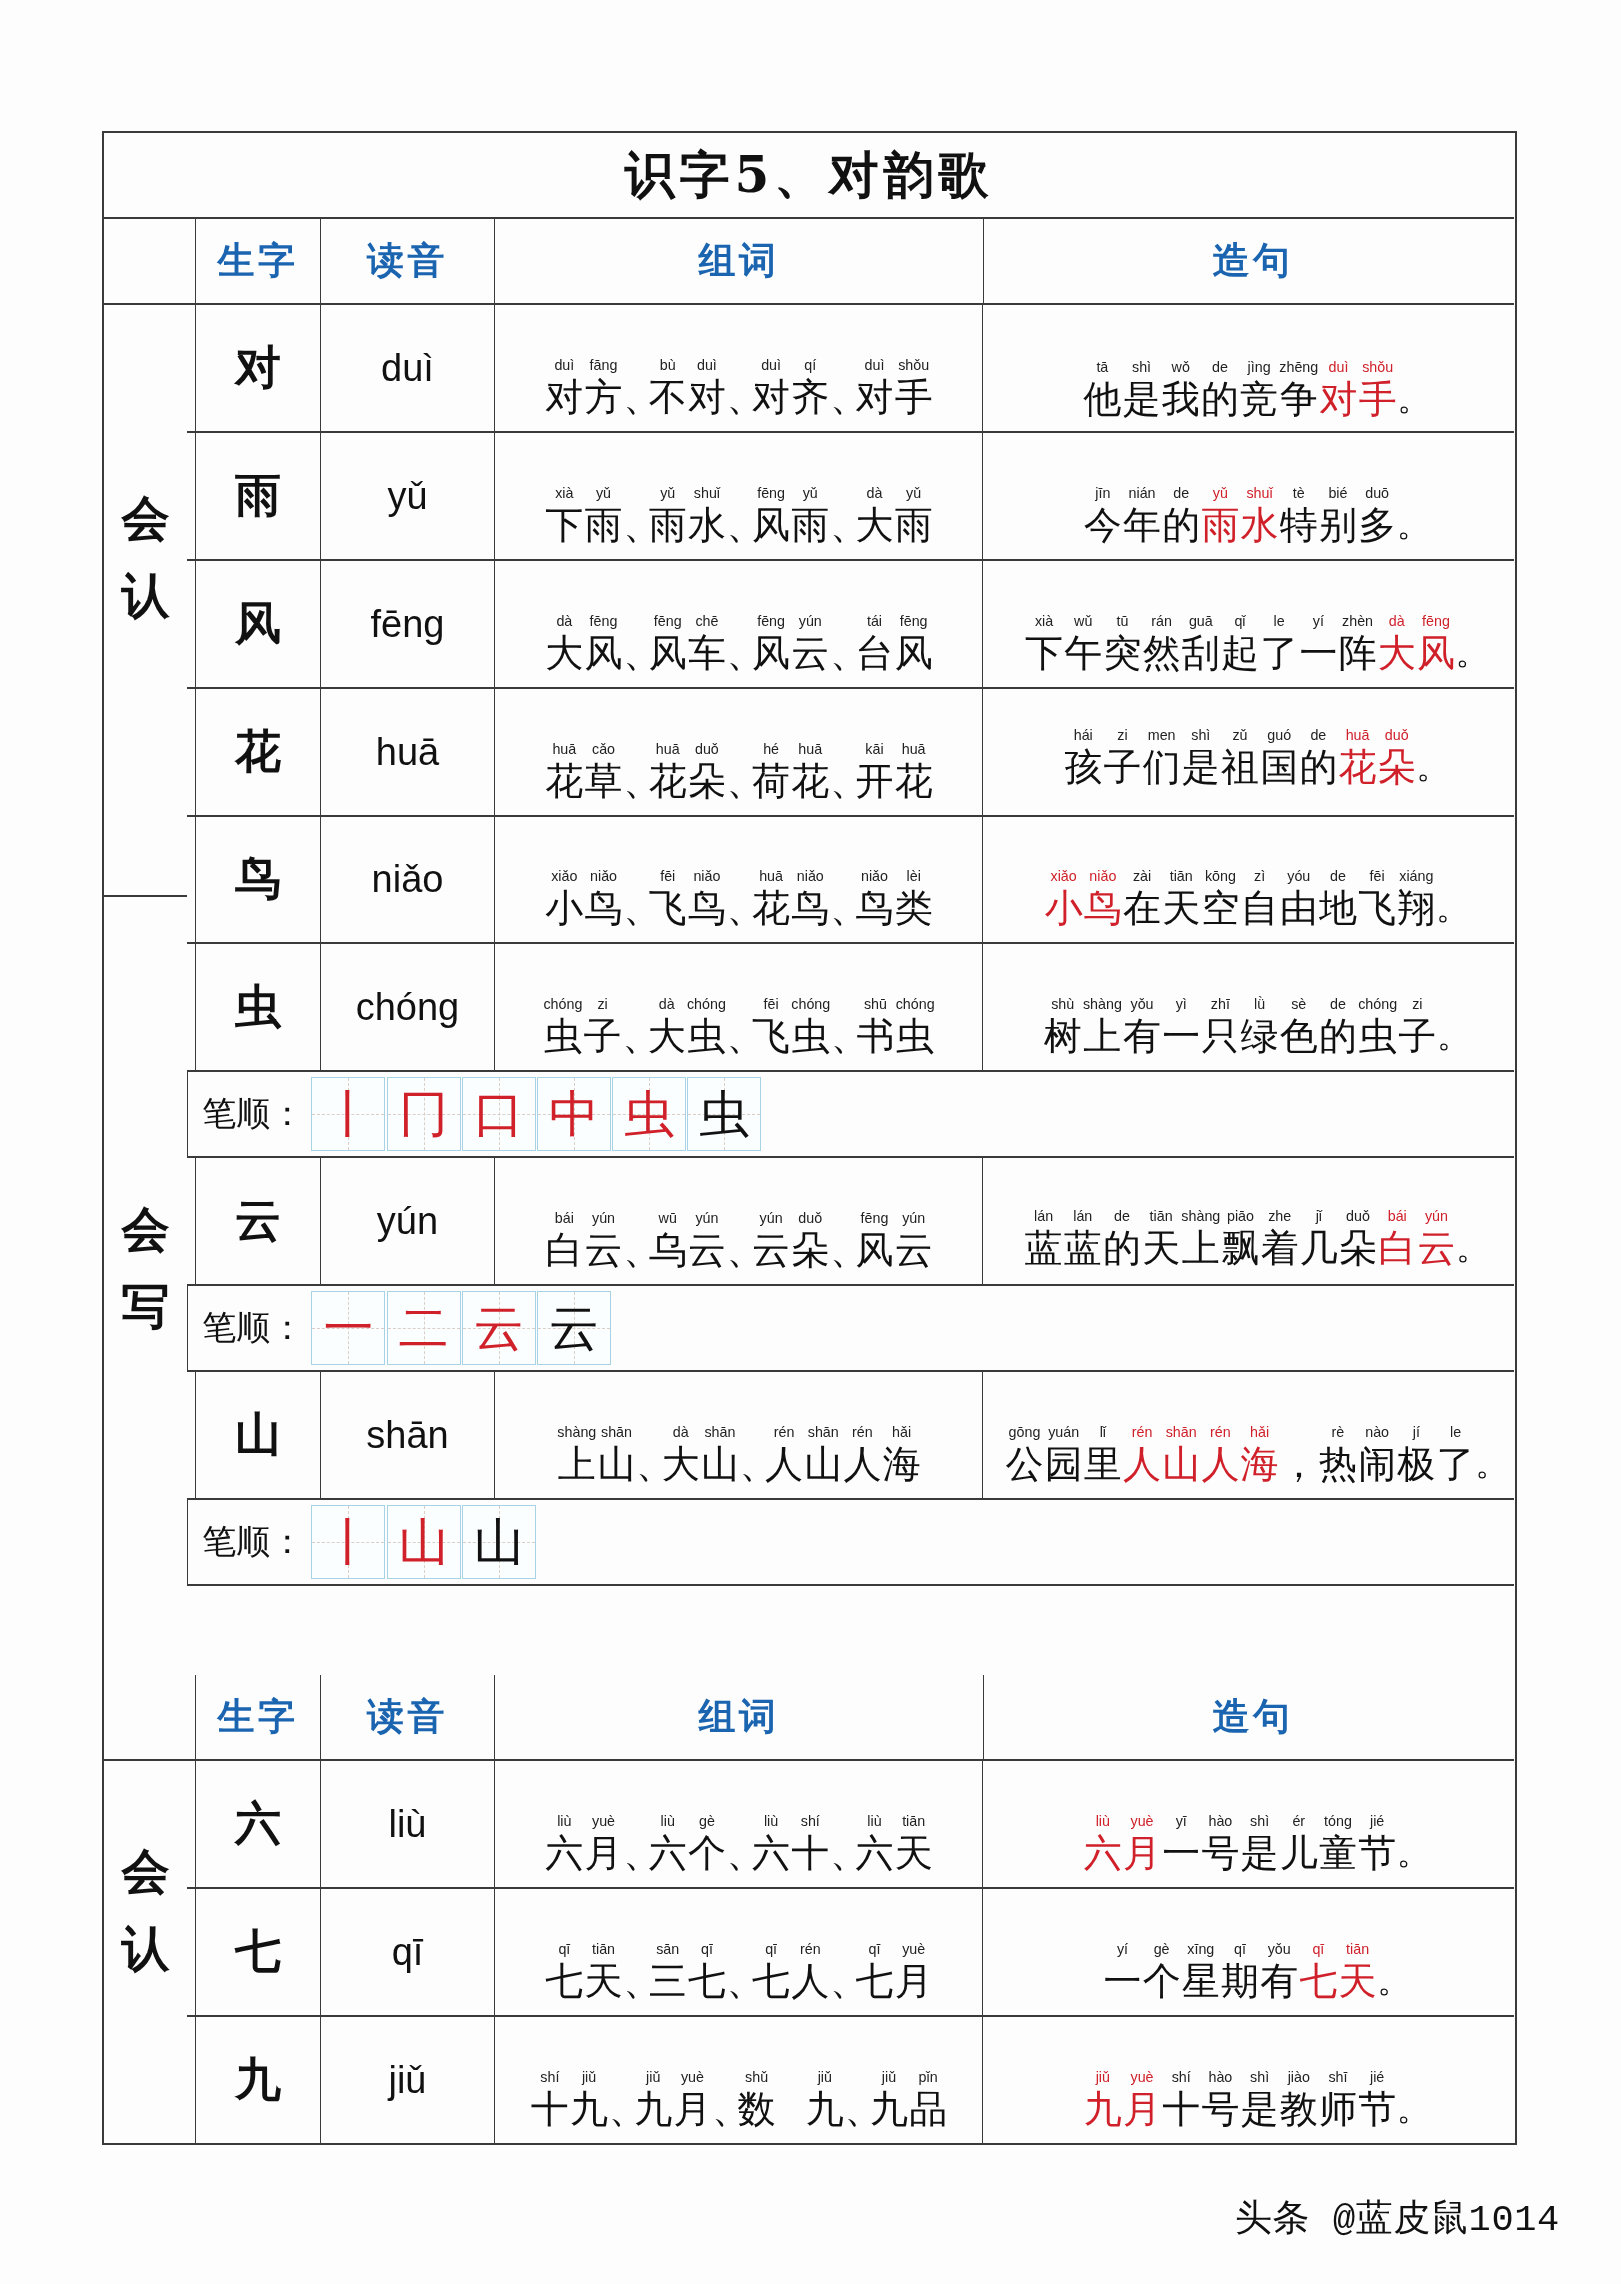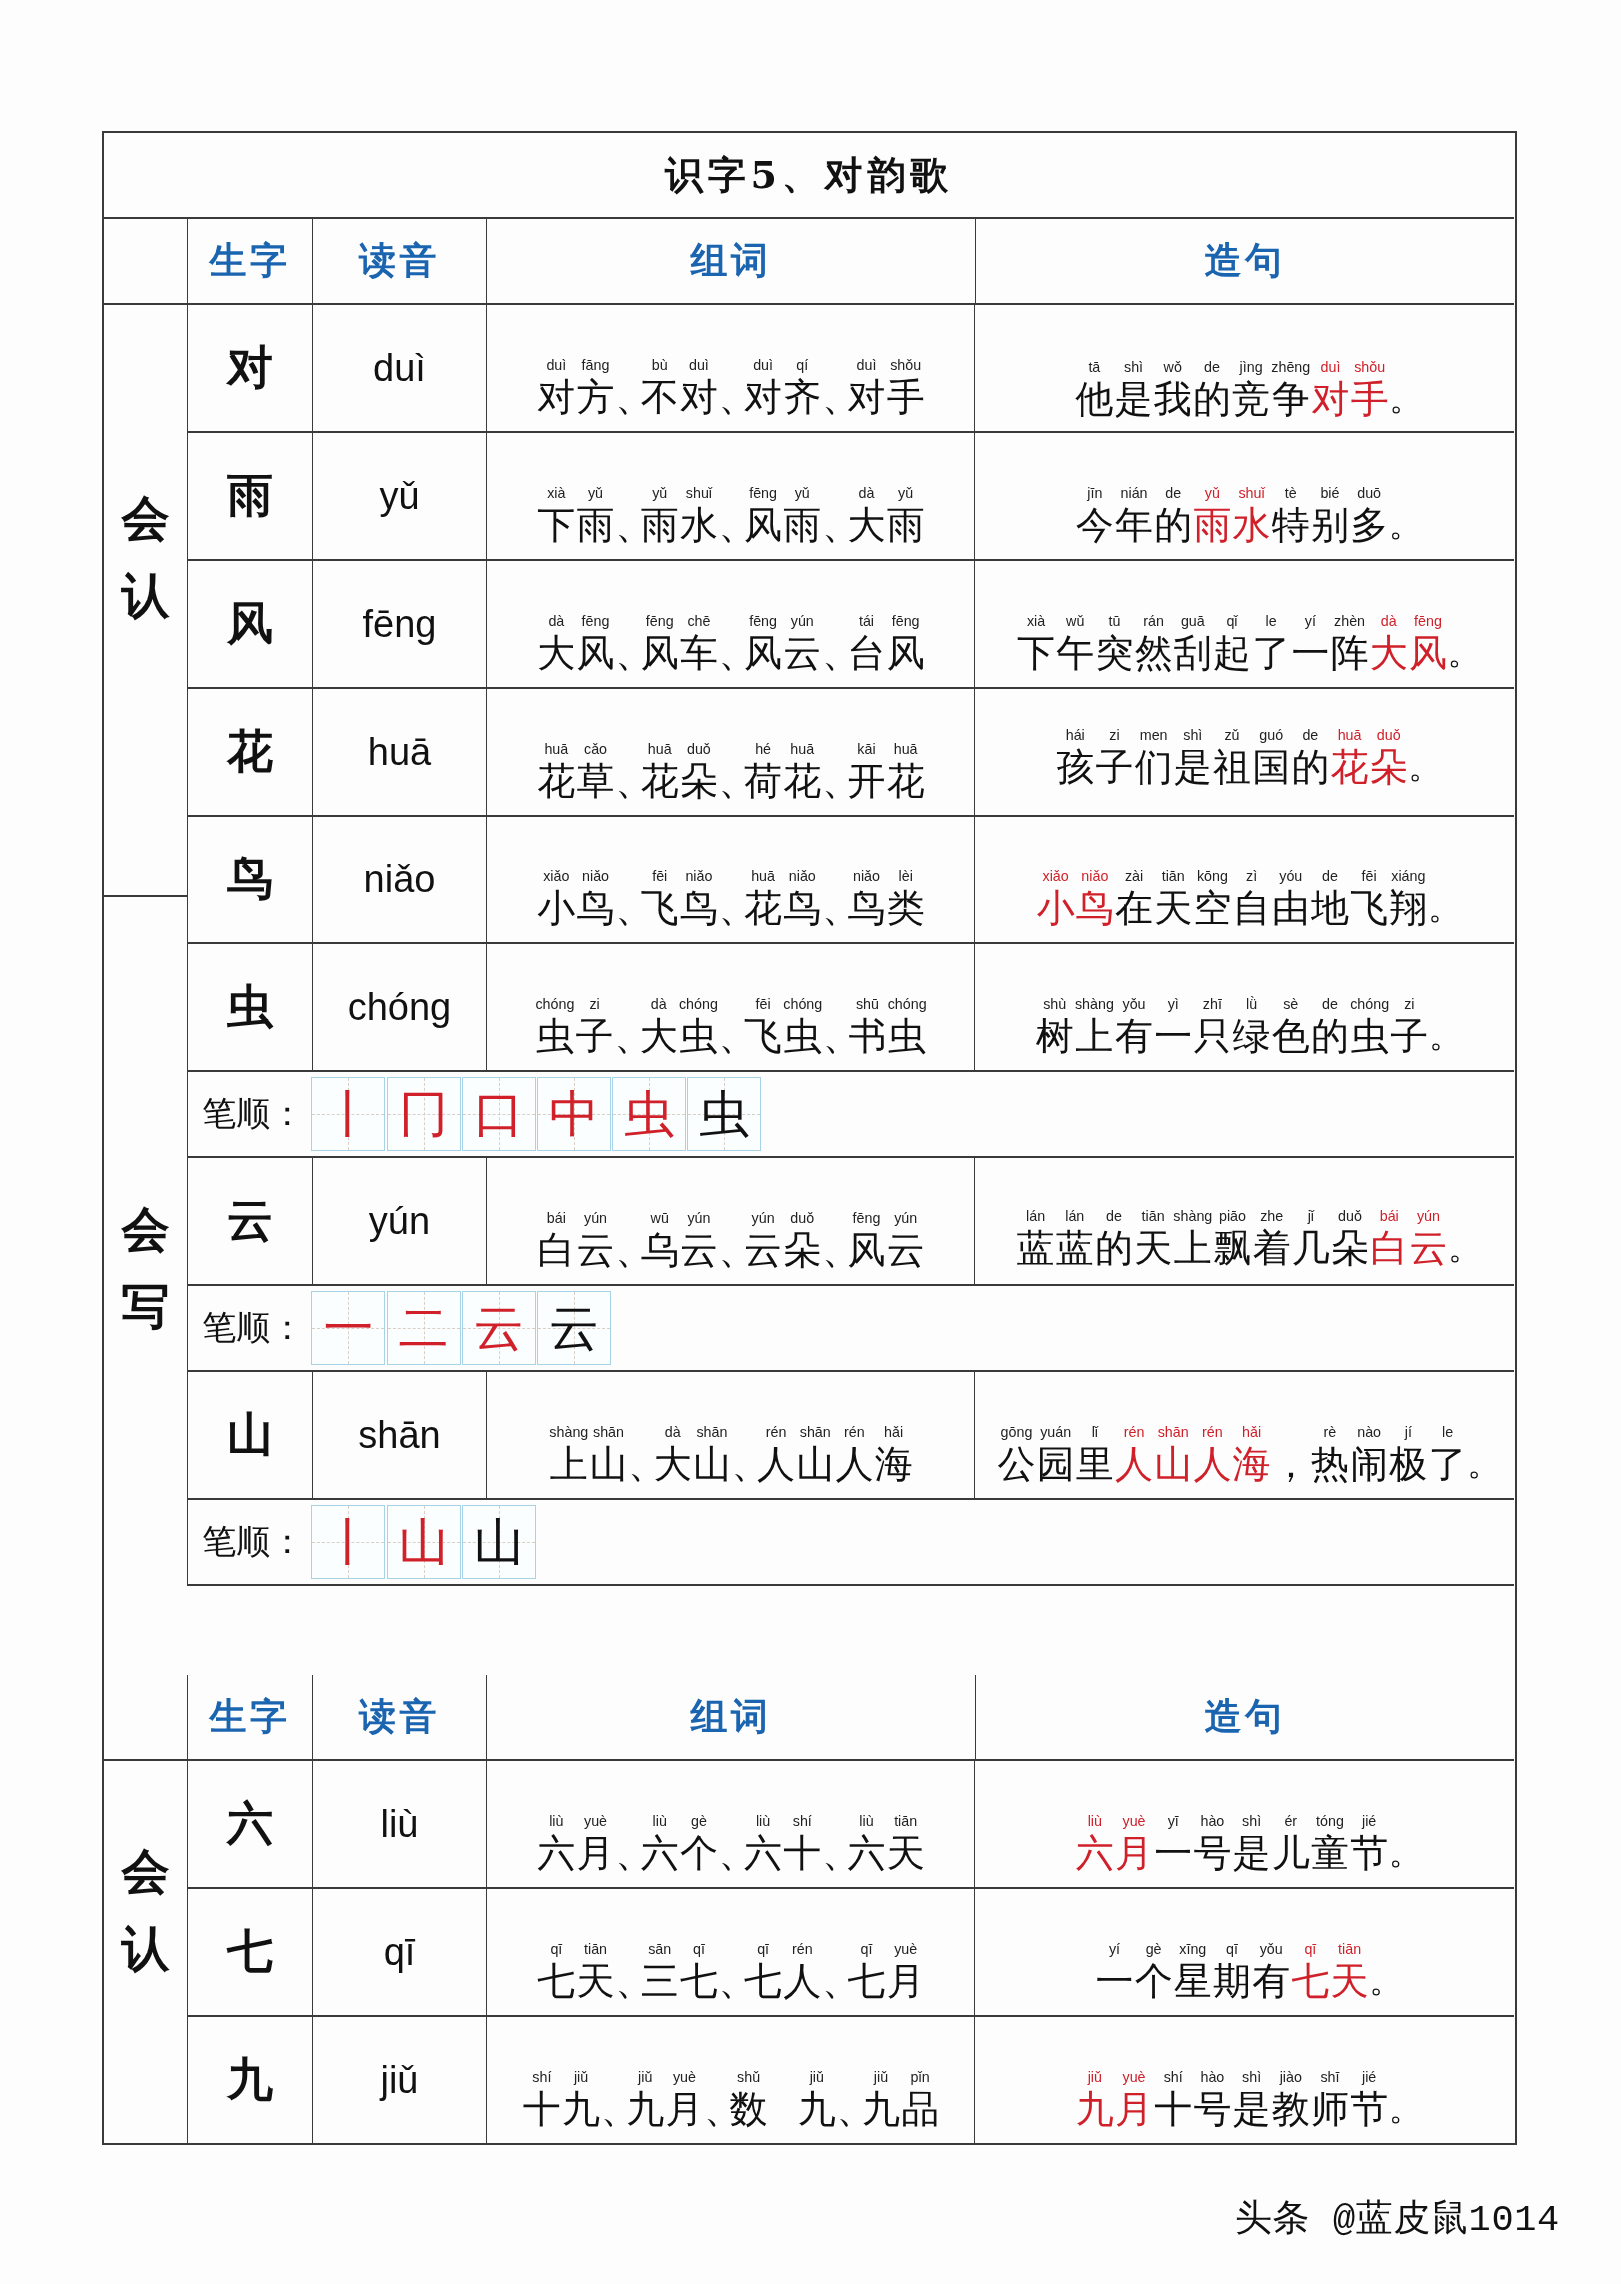--- a/index.html
+++ b/index.html
@@ -2,22 +2,22 @@
 <html style="font-size:9.5px"><head>
 <meta charset="utf-8">
 <style>
   html, body { margin:0; padding:0; background:#ffffff; }
   body { width:1621px; height:2284px; position:relative; overflow:hidden;
          font-family:"DejaVu Serif","Liberation Serif",serif; color:#111; }
   .page { position:absolute; left:0; top:0; width:1621px; height:2284px; background:#fdfdfd; }
   .table { position:absolute; left:102px; top:131px; width:1415px; border:2.4px solid #3a3a3a; box-sizing:border-box; }
   .row { position:absolute; left:0; box-sizing:border-box; border-bottom:2.4px solid #3a3a3a; }
   .cell { position:absolute; top:0; bottom:0; box-sizing:border-box; border-left:1.8px solid #3a3a3a;
-          display:flex; align-items:center; justify-content:center; }
-  .title { font-size:38px; font-weight:bold; letter-spacing:4.8px; display:flex; align-items:center; justify-content:center; }
+          display:flex; align-items:center; justify-content:center;margin-left:8px; }
+  .title { font-size:50px; font-weight:bold; letter-spacing:4.8px; display:flex; align-items:center; justify-content:center; }
   .hdr { color:#1a64b0; font-size:37px; font-weight:bold; letter-spacing:3.6px; }
   .char { font-size:46px; font-weight:bold; }
   .py { font-family:"Liberation Sans","DejaVu Sans",sans-serif; font-size:38px; }
   .words, .sentence { display:flex; align-items:flex-end; justify-content:center; }
   .ruby-unit { display:inline-flex; flex-direction:column; align-items:center; margin:0 0.6px; }
   .ruby-unit .rt { font-family:"Liberation Sans","DejaVu Sans",sans-serif; font-size:14.3px; line-height:18px; color:#222; height:18px; white-space:nowrap; }
   .ruby-unit .rb { font-size:38px; line-height:46px; }
   .hl .rt, .hl .rb { color:#d0202a; }
   .sep { font-size:38px; line-height:46px; width:25px; text-align:center; }
   .punct { font-size:33px; line-height:46px; width:24px; }

